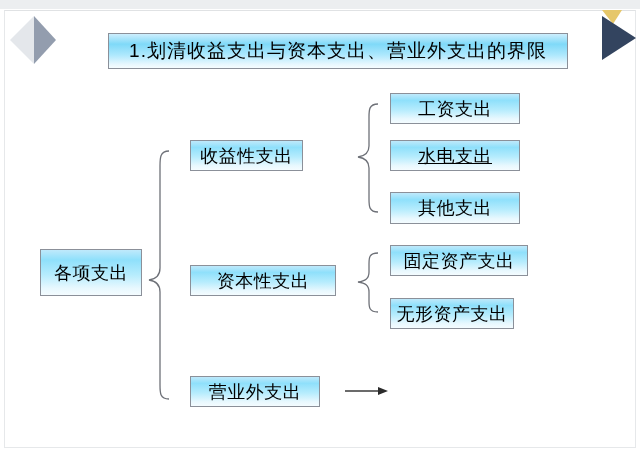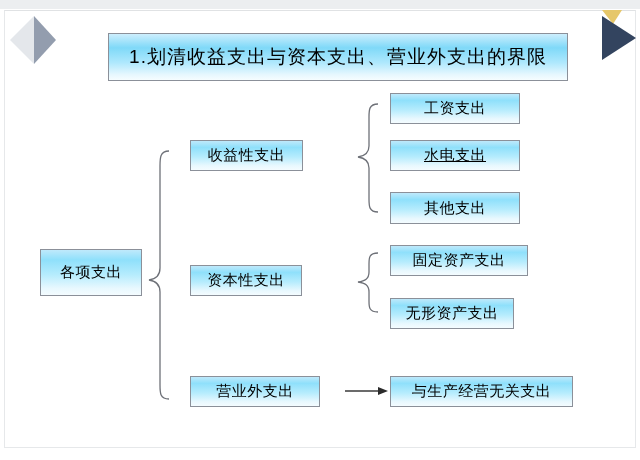--- a/index.html
+++ b/index.html
@@ -64,21 +64,21 @@
     background: linear-gradient(to bottom,
         #bfe9fb 0%,
         #8fe0fb 22%,
         #b6ecfd 55%,
         #e8f8fe 85%,
         #f4fcff 100%);
     color: #000000;
     display: flex;
     align-items: center;
     justify-content: center;
-    font-size: 15px;
+    font-size: 18px;
     letter-spacing: 0.5px;
     white-space: nowrap;
     box-shadow: 0 0 0 0 rgba(0,0,0,0);
   }
   .node-title {
     border: 1px solid #8b9099;
     font-size: 19px;
     letter-spacing: 1px;
     background: linear-gradient(to bottom,
         #cdeefd 0%,
@@ -109,21 +109,21 @@
   <svg class="deco" id="deco-left" viewBox="0 0 48 52">
     <polygon points="26,2 26,50 2,26" fill="#e4e7eb"></polygon>
     <polygon points="26,2 48,26 26,50" fill="#939dae"></polygon>
   </svg>
 
   <svg class="deco" id="deco-right" viewBox="0 0 46 56">
     <polygon points="10,2 30,2 21,16" fill="#e6c76a"></polygon>
     <polygon points="10,8 44,30 10,52" fill="#33445f"></polygon>
   </svg>
 
-  <div class="node node-title" style="left:108px; top:33px; width:460px; height:48px;">1.划清收益支出与资本支出、营业外支出的界限</div>
+  <div class="node node-title" style="left:108px; top:33px; width:460px; height:36px;">1.划清收益支出与资本支出、营业外支出的界限</div>
 
   <svg id="connectors" viewBox="0 0 640 460">
 
     <path d="M 169,151
              C 160,151 160,158 160,166
              L 160,268
              C 160,276 156,279 149,280
              C 156,281 160,284 160,292
              L 160,385
              C 160,393 160,399 169,399" fill="none" stroke="#6e7178" stroke-width="1.3"></path>
@@ -145,29 +145,28 @@
              C 369,307 369,312 378,312" fill="none" stroke="#6e7178" stroke-width="1.3"></path>
 
     <line x1="345" y1="391" x2="381" y2="391" stroke="#3a3a3a" stroke-width="1.4"></line>
     <polygon points="388,391 378,387 378,395" fill="#2b2b2b"></polygon>
   </svg>
 
   <div class="node" style="left:40px; top:249px; width:102px; height:47px;">各项支出</div>
 
   <div class="node" style="left:190px; top:140px; width:113px; height:31px;">收益性支出</div>
 
-  <div class="node" style="left:190px; top:265px; width:112px; height:31px;">资本性支出</div>
+  <div class="node" style="left:190px; top:265px; width:146px; height:31px;">资本性支出</div>
 
   <div class="node" style="left:190px; top:376px; width:130px; height:31px;">营业外支出</div>
 
   <div class="node" style="left:390px; top:93px; width:130px; height:31px;">工资支出</div>
 
   <div class="node" style="left:390px; top:140px; width:130px; height:31px;text-decoration:underline;">水电支出</div>
 
   <div class="node" style="left:390px; top:192px; width:130px; height:32px;">其他支出</div>
 
   <div class="node" style="left:390px; top:245px; width:138px; height:31px;">固定资产支出</div>
 
   <div class="node" style="left:390px; top:298px; width:124px; height:31px;">无形资产支出</div>
 
-  <div class="node" style="left:390px; top:376px; width:183px; height:31px;">与生产经营无关支出</div>
 
 </div>
 
 </body></html>

